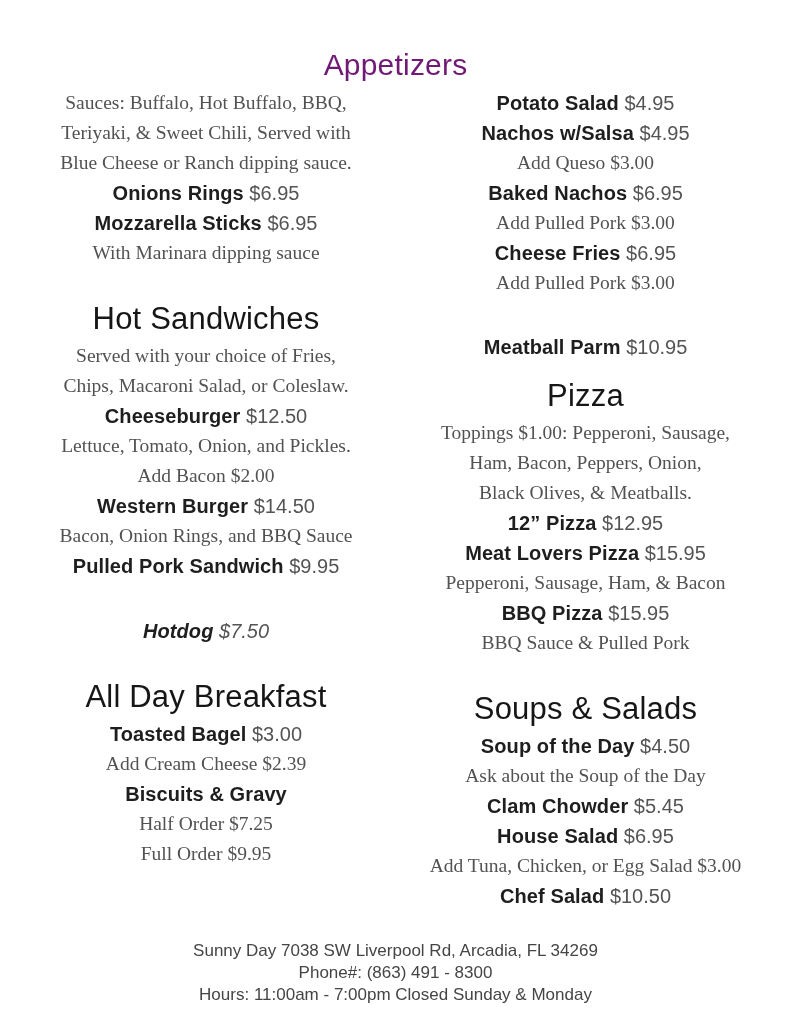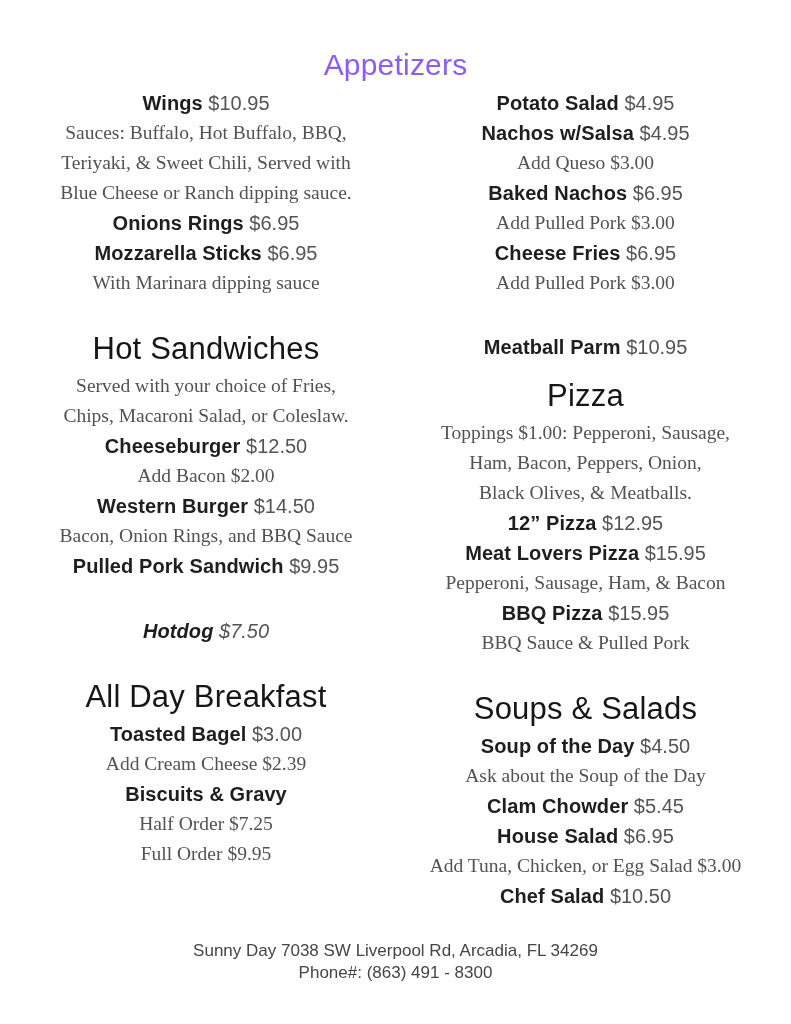--- a/index.html
+++ b/index.html
@@ -17,21 +17,21 @@
   }
   .page-title {
     position: absolute;
     top: 45px;
     left: 0;
     width: 100%;
     text-align: center;
     font-size: 30px;
     line-height: 40px;
     font-weight: 400;
-    color: #8b5cf6;
+    color: #701a75;
     letter-spacing: 0.2px;
   }
   .col {
     position: absolute;
     top: 88px;
     text-align: center;
   }
   .col-left  { left: 0;     width: 412px; }
   .col-right { left: 383px; width: 405px; }
 
@@ -77,31 +77,31 @@
   }
 </style>
 </head>
 <body>
 
 <div class="menu-page">
 
   <div class="page-title">Appetizers</div>
 
   <div class="col col-left">
-      <div class="line item"><span class="name">Wings</span> <span class="price">$10.95</span></div>
       <div class="line desc">Sauces: Buffalo, Hot Buffalo, BBQ,</div>
       <div class="line desc">Teriyaki, &amp; Sweet Chili, Served with</div>
       <div class="line desc">Blue Cheese or Ranch dipping sauce.</div>
       <div class="line item"><span class="name">Onions Rings</span> <span class="price">$6.95</span></div>
       <div class="line item"><span class="name">Mozzarella Sticks</span> <span class="price">$6.95</span></div>
       <div class="line desc">With Marinara dipping sauce</div>
       <div class="heading" style="margin-top: 29px;">Hot Sandwiches</div>
       <div class="line desc">Served with your choice of Fries,</div>
       <div class="line desc">Chips, Macaroni Salad, or Coleslaw.</div>
       <div class="line item"><span class="name">Cheeseburger</span> <span class="price">$12.50</span></div>
+      <div class="line desc">Lettuce, Tomato, Onion, and Pickles.</div>
       <div class="line desc">Add Bacon $2.00</div>
       <div class="line item"><span class="name">Western Burger</span> <span class="price">$14.50</span></div>
       <div class="line desc">Bacon, Onion Rings, and BBQ Sauce</div>
       <div class="line item"><span class="name">Pulled Pork Sandwich</span> <span class="price">$9.95</span></div>
       <div class="line item" style="margin-top: 35px; font-style: italic;"><span class="name">Hotdog</span> <span class="price">$7.50</span></div>
       <div class="heading" style="margin-top: 29px;">All Day Breakfast</div>
       <div class="line item"><span class="name">Toasted Bagel</span> <span class="price">$3.00</span></div>
       <div class="line desc">Add Cream Cheese $2.39</div>
       <div class="line item"><span class="name">Biscuits &amp; Gravy</span></div>
       <div class="line desc">Half Order $7.25</div>
@@ -131,15 +131,16 @@
       <div class="line desc">Ask about the Soup of the Day</div>
       <div class="line item"><span class="name">Clam Chowder</span> <span class="price">$5.45</span></div>
       <div class="line item"><span class="name">House Salad</span> <span class="price">$6.95</span></div>
       <div class="line desc">Add Tuna, Chicken, or Egg Salad $3.00</div>
       <div class="line item"><span class="name">Chef Salad</span> <span class="price">$10.50</span></div>
     </div>
 
   <div class="footer">
     <div>Sunny Day 7038 SW Liverpool Rd, Arcadia, FL 34269</div>
     <div>Phone#: (863) 491 - 8300</div>
+    <div>Hours: 11:00am - 7:00pm Closed Sunday &amp; Monday</div>
   </div>
 
 </div>
 
 </body></html>

